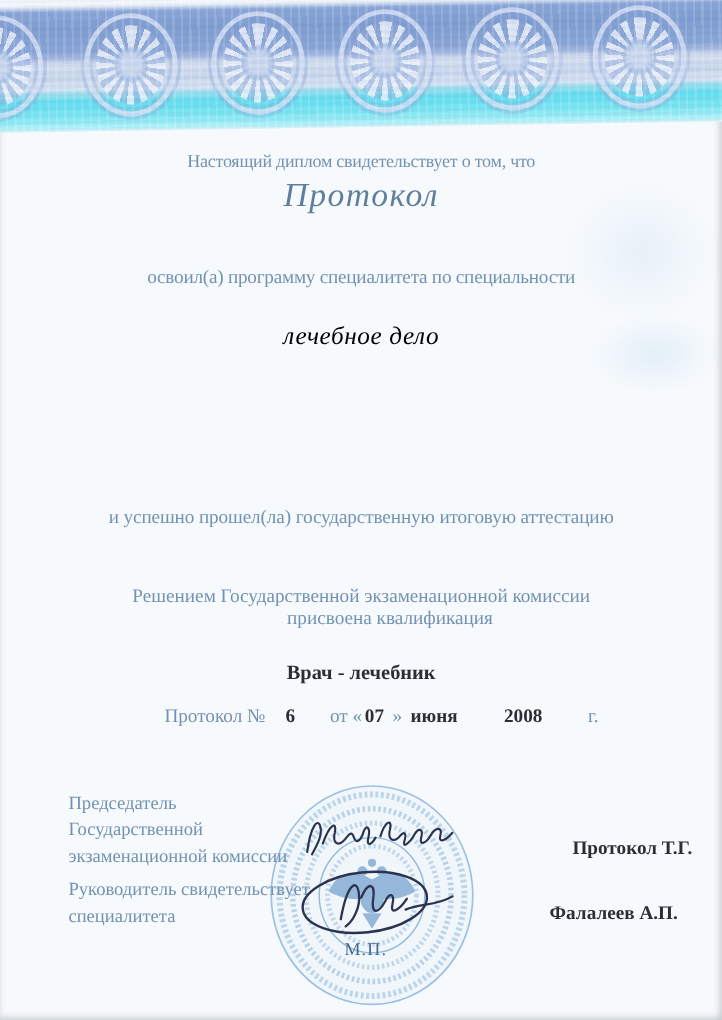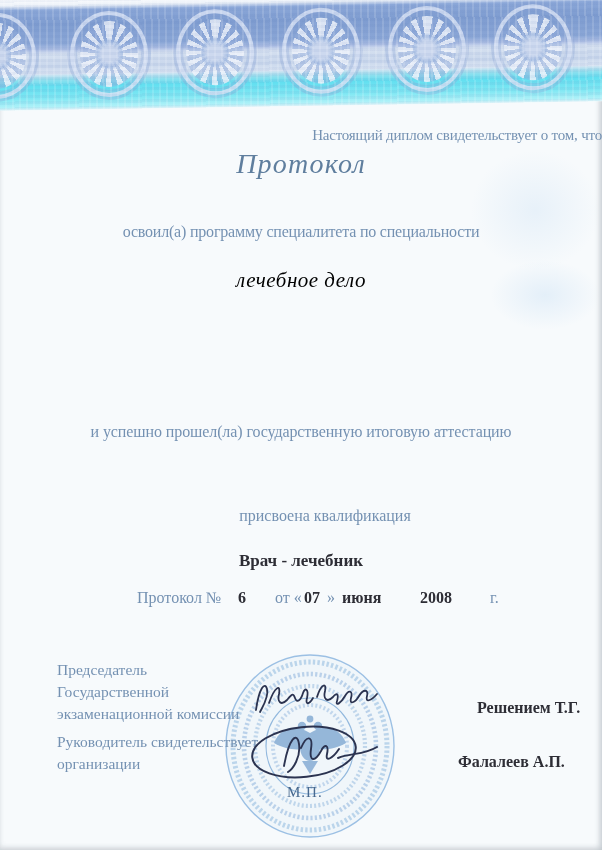--- a/index.html
+++ b/index.html
@@ -35,21 +35,21 @@
     background:repeating-conic-gradient(rgba(236,241,250,.85) 0 11deg, rgba(148,173,220,.45) 11deg 22deg);
   }
   .rosette::after{
     content:"";position:absolute;inset:21px;border-radius:50%;
     background:radial-gradient(circle,#cdd9ef 0 32%, rgba(160,185,225,.65) 58%, rgba(160,185,225,0) 72%);
   }
   
   .ctr{position:absolute;left:0;right:0;text-align:center;}
   .blue{color:#7491b2;}
   .dark{color:#2d2d35;}
-  .intro      {top:127px;font-size:15px;letter-spacing:-0.2px;text-align:right;}
+  .intro      {top:127px;font-size:15px;letter-spacing:-0.2px;}
   .name1      {top:148px;font-size:28px;font-style:italic;letter-spacing:1.2px;color:#5f7e9e;}
   .name2      {top:181px;font-size:28px;font-style:italic;letter-spacing:1.2px;color:#5f7e9e;}
   .program    {top:223px;font-size:16px;letter-spacing:-0.2px;}
   .specialty  {top:268px;font-size:21px;font-style:italic;color:#000000;letter-spacing:.5px;}
   .attest     {top:423px;font-size:16px;letter-spacing:-0.1px;}
   .decision1  {top:489px;font-size:16px;}
   .decision2  {top:507px;font-size:16px;margin-left:48px;}
   .qualif     {top:551px;font-size:17px;font-weight:700;color:#2d2d35;}
   .protocol-row{position:absolute;top:589px;left:12px;right:0;height:24px;font-size:16px;}
   .protocol-row span{position:absolute;white-space:nowrap;}
@@ -95,20 +95,21 @@
   </div>
 
   <div class="wash wash1"></div>
   <div class="wash wash2"></div>
 
   <div class="ctr intro blue">Настоящий диплом свидетельствует о том, что</div>
   <div class="ctr name1">Протокол</div>
   <div class="ctr program blue">освоил(а) программу специалитета по специальности</div>
   <div class="ctr specialty">лечебное дело</div>
   <div class="ctr attest blue">и успешно прошел(ла) государственную итоговую аттестацию</div>
+  <div class="ctr decision1 blue">Решением Государственной экзаменационной комиссии</div>
   <div class="ctr decision2 blue">присвоена квалификация</div>
   <div class="ctr qualif">Врач - лечебник</div>
 
   <div class="protocol-row">
     <span class="p-label blue">Протокол №</span>
     <span class="p-num dark">6</span>
     <span class="p-from blue">от «</span>
     <span class="p-day dark">07</span>
     <span class="p-q2 blue">»</span>
     <span class="p-month dark">июня</span>
@@ -135,29 +136,29 @@
     </g>
   </svg>
 
   <div class="role role1">
     <div>Председатель</div>
     <div>Государственной</div>
     <div>экзаменационной комиссии</div>
   </div>
   <div class="role role2">
     <div>Руководитель свидетельствует</div>
-    <div>организации</div>
+    <div>специалитета</div>
   </div>
 
   <svg class="sig-svg sig1" width="130" height="44" viewBox="0 0 130 44">
     <path d="M6,34 C9,12 15,5 17,13 C19,21 13,30 10,36 M19,27 C25,10 31,8 29,18 C27,26 31,30 37,24 C41,19 43,16 45,22 C47,28 51,24 53,17 C55,11 59,13 57,22 C55,29 59,29 63,22 M67,21 C71,8 77,6 75,15 C73,23 77,27 83,21 C87,16 89,18 87,25 C85,31 91,27 95,20 C99,13 103,15 101,22 C99,29 105,27 109,20 C113,13 119,13 117,20 C115,27 121,25 127,18" fill="none" stroke="#2b3350" stroke-width="1.8" stroke-linecap="round"></path>
   </svg>
   <svg class="sig-svg sig2" width="134" height="70" viewBox="0 0 134 70">
     <ellipse cx="58" cy="36" rx="52" ry="25" fill="none" stroke="#2b3350" stroke-width="2" transform="rotate(-6 58 36)"></ellipse>
     <path d="M38,50 C43,22 51,15 53,28 C55,41 47,53 42,56 M55,32 C61,18 67,20 65,33 C63,46 69,46 75,35 C79,27 83,29 81,38 C79,47 87,42 93,33 M92,42 C104,37 118,39 131,31" fill="none" stroke="#2b3350" stroke-width="1.9" stroke-linecap="round"></path>
   </svg>
 
-  <div class="sig-name sig-name1">Решением Т.Г.</div>
+  <div class="sig-name sig-name1">Протокол Т.Г.</div>
   <div class="sig-name sig-name2">Фалалеев А.П.</div>
 
   <div class="mp">М.П.</div>
 
 </div>
 
 </body></html>

